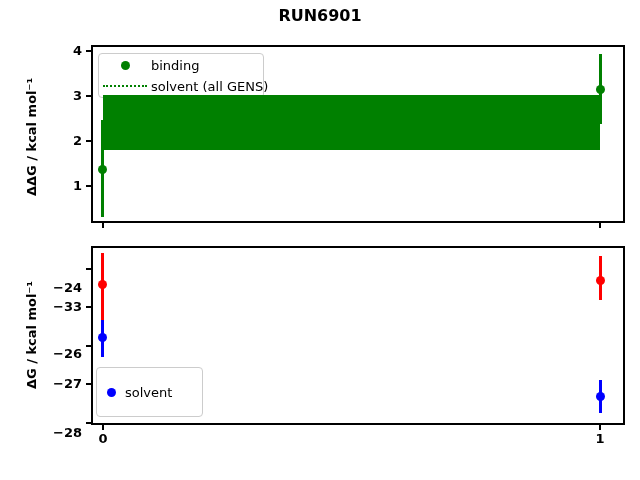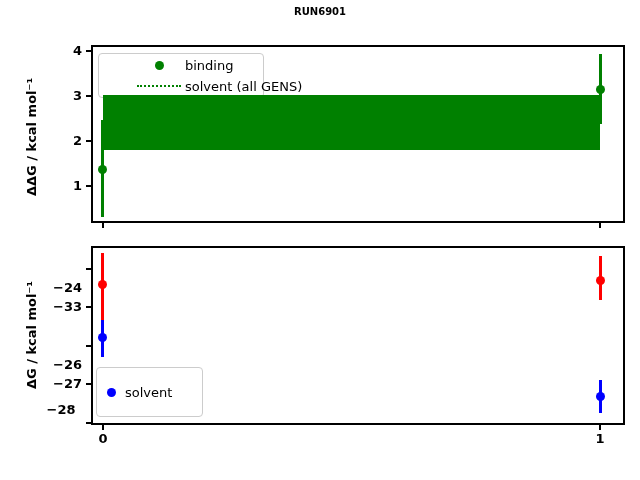--- a/index.html
+++ b/index.html
@@ -2,21 +2,21 @@
 <html><head>
 <meta charset="utf-8">
 <style>
   html,body{margin:0;padding:0;background:#e8e8e8;}
   #figure{
     position:relative;width:640px;height:480px;background:#ffffff;
     font-family:"DejaVu Sans","Liberation Sans",sans-serif;overflow:hidden;
   }
   .title{
     position:absolute;left:0;top:6px;width:640px;text-align:center;
-    font-size:10px;font-weight:bold;color:#000;
+    font-size:16px;font-weight:bold;color:#000;
   }
   .ylabel{
     position:absolute;transform:translate(-50%,-50%) rotate(-90deg);
     white-space:nowrap;font-size:13px;font-weight:bold;color:#000;
   }
   .xlabel{
     position:absolute;left:92px;width:532px;top:449px;text-align:center;
     font-size:13px;font-weight:bold;color:#000;
   }
   .frame{position:absolute;border:2px solid #000;box-sizing:border-box;background:transparent;}
@@ -41,21 +41,21 @@
 </style>
 </head>
 <body>
 
 <div id="figure">
   <div class="title">RUN6901</div>
 
   <div class="ylabel" style="left:31px;top:137px;">ΔΔG / kcal mol⁻¹</div>
   <div class="ylabel" style="left:31px;top:335px;">ΔG / kcal mol⁻¹</div>
 
-  <div class="legend" style="left:98px;top:53px;width:166px;height:45px;padding-left:34px;">
+  <div class="legend" style="left:98px;top:53px;width:166px;height:45px;">
     <div class="lrow">
       <span class="lhandle">
           <span class="ldot" style="background: rgb(0, 128, 0);"></span>
         </span>
       <span class="llabel">binding</span>
     </div>
     <div class="lrow">
       <span class="lhandle">
           <span class="ldotted" style="border-top-color: rgb(0, 128, 0);"></span>
         </span>
@@ -86,25 +86,25 @@
     <div class="errline" style="left: 101.438px; top: 120.271px; width: 3px; height: 96.3274px; background: rgb(0, 128, 0);"></div>
     <div class="errline" style="left: 598.635px; top: 54.1023px; width: 3px; height: 70.2199px; background: rgb(0, 128, 0);"></div>
     <div class="marker" style="left: 98.4383px; top: 164.835px; background: rgb(0, 128, 0);"></div>
     <div class="marker" style="left: 595.635px; top: 84.7123px; background: rgb(0, 128, 0);"></div>
     <div class="frame" style="left: 91px; top: 246px; width: 534px; height: 179px;"></div>
     <div class="tick" style="left: 86px; top: 267.595px; width: 5px; height: 2px;"></div>
     <div class="ticklabel ylab" style="left: 40px; top: 260.595px; width: 42px; margin-top: 19px;">−24</div>
     <div class="tick" style="left: 86px; top: 306.157px; width: 5px; height: 2px;"></div>
     <div class="ticklabel ylab" style="left: 40px; top: 299.157px; width: 42px;">−33</div>
     <div class="tick" style="left: 86px; top: 344.719px; width: 5px; height: 2px;"></div>
-    <div class="ticklabel ylab" style="left: 40px; top: 357px; width: 42px;">−26</div>
+    <div class="ticklabel ylab" style="left: 40px; top: 346px; width: 42px;">−26</div>
     <div class="tick" style="left: 86px; top: 383.281px; width: 5px; height: 2px;"></div>
     <div class="ticklabel ylab" style="left: 40px; top: 376.281px; width: 42px;">−27</div>
     <div class="tick" style="left: 86px; top: 421.843px; width: 5px; height: 2px;"></div>
-    <div class="ticklabel ylab" style="left: 40px; top: 402px; width: 42px; text-align: center;">−28</div>
+    <div class="ticklabel ylab" style="left: 40px; top: 425px; width: 42px;">−28</div>
     <div class="tick" style="left: 101.938px; top: 425px; width: 2px; height: 5px;"></div>
     <div class="ticklabel xlab" style="left: 87.9383px; top: 431px; width: 30px;">0</div>
     <div class="tick" style="left: 599.135px; top: 425px; width: 2px; height: 5px;"></div>
     <div class="ticklabel xlab" style="left: 585.135px; top: 431px; width: 30px;">1</div>
     <div class="errline" style="left: 101.438px; top: 319.882px; width: 3px; height: 37.4052px; background: rgb(0, 0, 255);"></div>
     <div class="errline" style="left: 598.635px; top: 380.039px; width: 3px; height: 33.1634px; background: rgb(0, 0, 255);"></div>
     <div class="marker" style="left: 98.4383px; top: 333.121px; background: rgb(0, 0, 255);"></div>
     <div class="marker" style="left: 595.635px; top: 391.735px; background: rgb(0, 0, 255);"></div>
     <div class="errline" style="left: 101.438px; top: 253.17px; width: 3px; height: 66.7124px; background: rgb(255, 0, 0);"></div>
     <div class="errline" style="left: 598.635px; top: 255.869px; width: 3px; height: 43.9608px; background: rgb(255, 0, 0);"></div>

